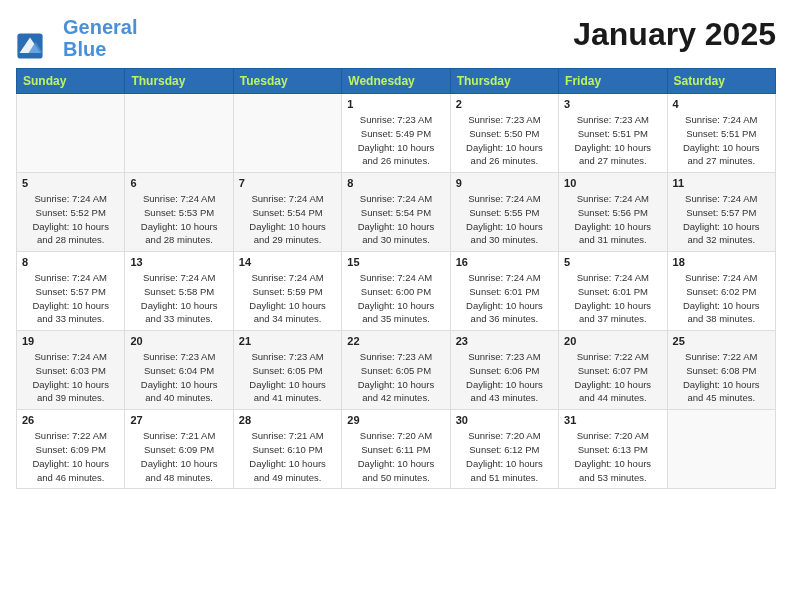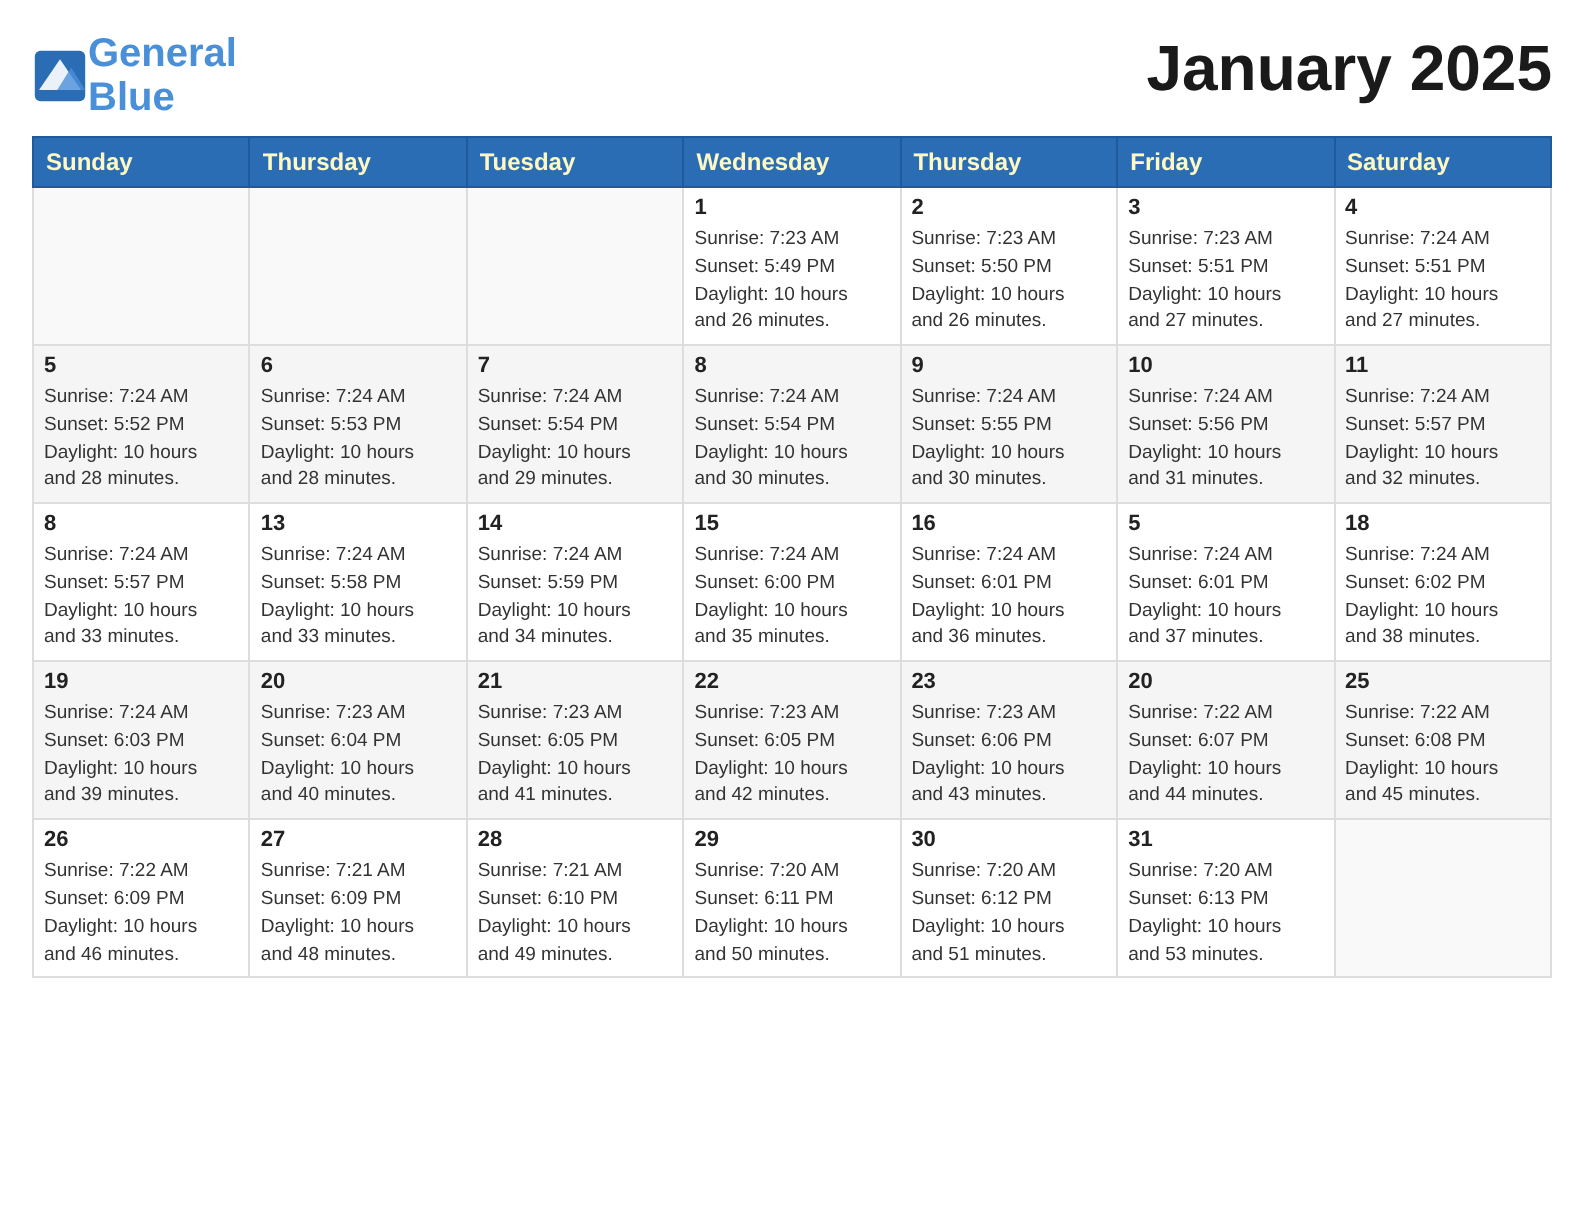--- a/index.html
+++ b/index.html
@@ -11,22 +11,22 @@
       padding: 16px;
     }
     .header {
       display: flex;
       align-items: flex-start;
       justify-content: space-between;
       margin-bottom: 8px;
     }
     .logo {
       display: flex;
-      align-items: center;
-      gap: 0;
+      align-items: flex-end;
+      gap: 19px;
     }
     .logo-text {
       font-size: 20px;
       font-weight: bold;
       color: #1a3a6b;
       line-height: 1.1;
     }
     .logo-text span {
       color: #4a90d9;
     }
@@ -46,21 +46,21 @@
       font-size: 14px;
       color: #555;
     }
     .calendar {
       width: 100%;
       border-collapse: collapse;
       border: 1px solid #ccc;
     }
     .calendar th {
       background-color: #2a6db5;
-      color: #fef9c3;
+      color: #bef264;
       font-size: 12px;
       padding: 5px 6px;
       text-align: left;
       border: 1px solid #1e5a9c;
       font-weight: bold;
     }
     .calendar td {
       vertical-align: top;
       border: 1px solid #ddd;
       padding: 4px 5px;
@@ -82,20 +82,21 @@
     .day-number {
       font-weight: bold;
       font-size: 11px;
       margin-bottom: 3px;
       display: block;
     }
     .day-info {
       font-size: 9.5px;
       line-height: 1.45;
       color: #333;
+      text-align: center;
     }
   </style>
 </head>
 <body>
 
 <div class="header">
   <div class="logo">
     <svg class="logo-icon" viewBox="0 0 40 40" xmlns="http://www.w3.org/2000/svg">
       <rect x="2" y="2" width="36" height="36" rx="4" fill="#2a6db5"></rect>
       <polygon points="20,8 35,30 5,30" fill="white" opacity="0.9"></polygon>

